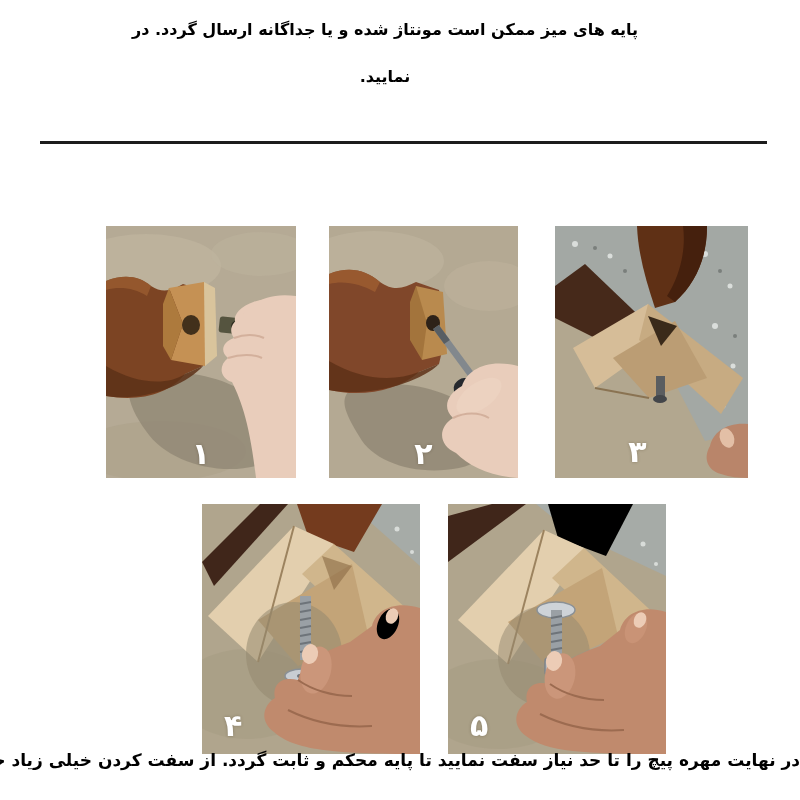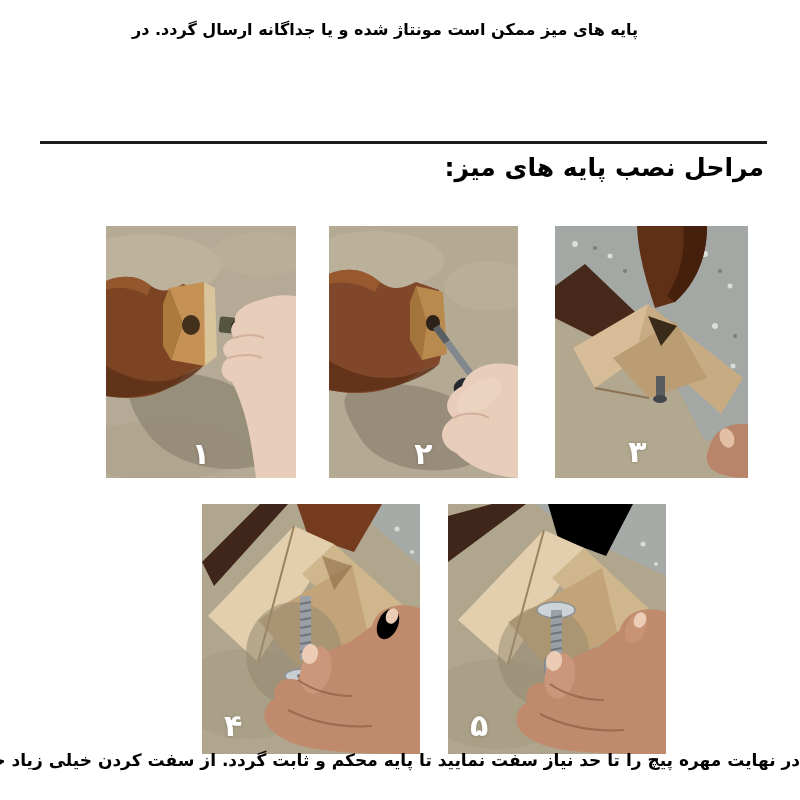--- a/index.html
+++ b/index.html
@@ -38,25 +38,25 @@
     direction:rtl;text-align:center;font-weight:bold;font-size:17px;white-space:nowrap;
   }
 </style>
 </head>
 <body>
 
 <div class="page">
 
   <div class="intro">
     <div class="line">پایه های میز ممکن است مونتاژ شده و یا جداگانه ارسال گردد. در</div>
+    <div class="line">نمایید.</div>
   </div>
 
   <div class="divider"></div>
 
-  <div class="section-heading">مراحل نصب پایه های میز:</div>
 
   <figure class="figure" id="fig1">
     <svg viewBox="0 0 190 252" preserveAspectRatio="none">
       <rect width="190" height="252" fill="#b5aa95"></rect>
       <ellipse cx="40" cy="40" rx="75" ry="32" fill="#c2b8a2" opacity="0.55"></ellipse>
       <ellipse cx="155" cy="28" rx="50" ry="22" fill="#beb39d" opacity="0.5"></ellipse>
       <ellipse cx="55" cy="225" rx="85" ry="30" fill="#aca189" opacity="0.55"></ellipse>
       <path d="M30,150 C72,140 122,150 152,175 C182,195 182,230 150,240 C110,250 60,235 40,205 C25,185 15,160 30,150 Z" fill="#8f8573" opacity="0.75"></path>
       <g>
         <path d="M0,55 C18,48 33,50 45,60 C57,68 67,64 77,58 L96,64 C104,92 104,118 97,140 L79,148 C63,168 34,176 0,170 Z" fill="#7c4423"></path>

